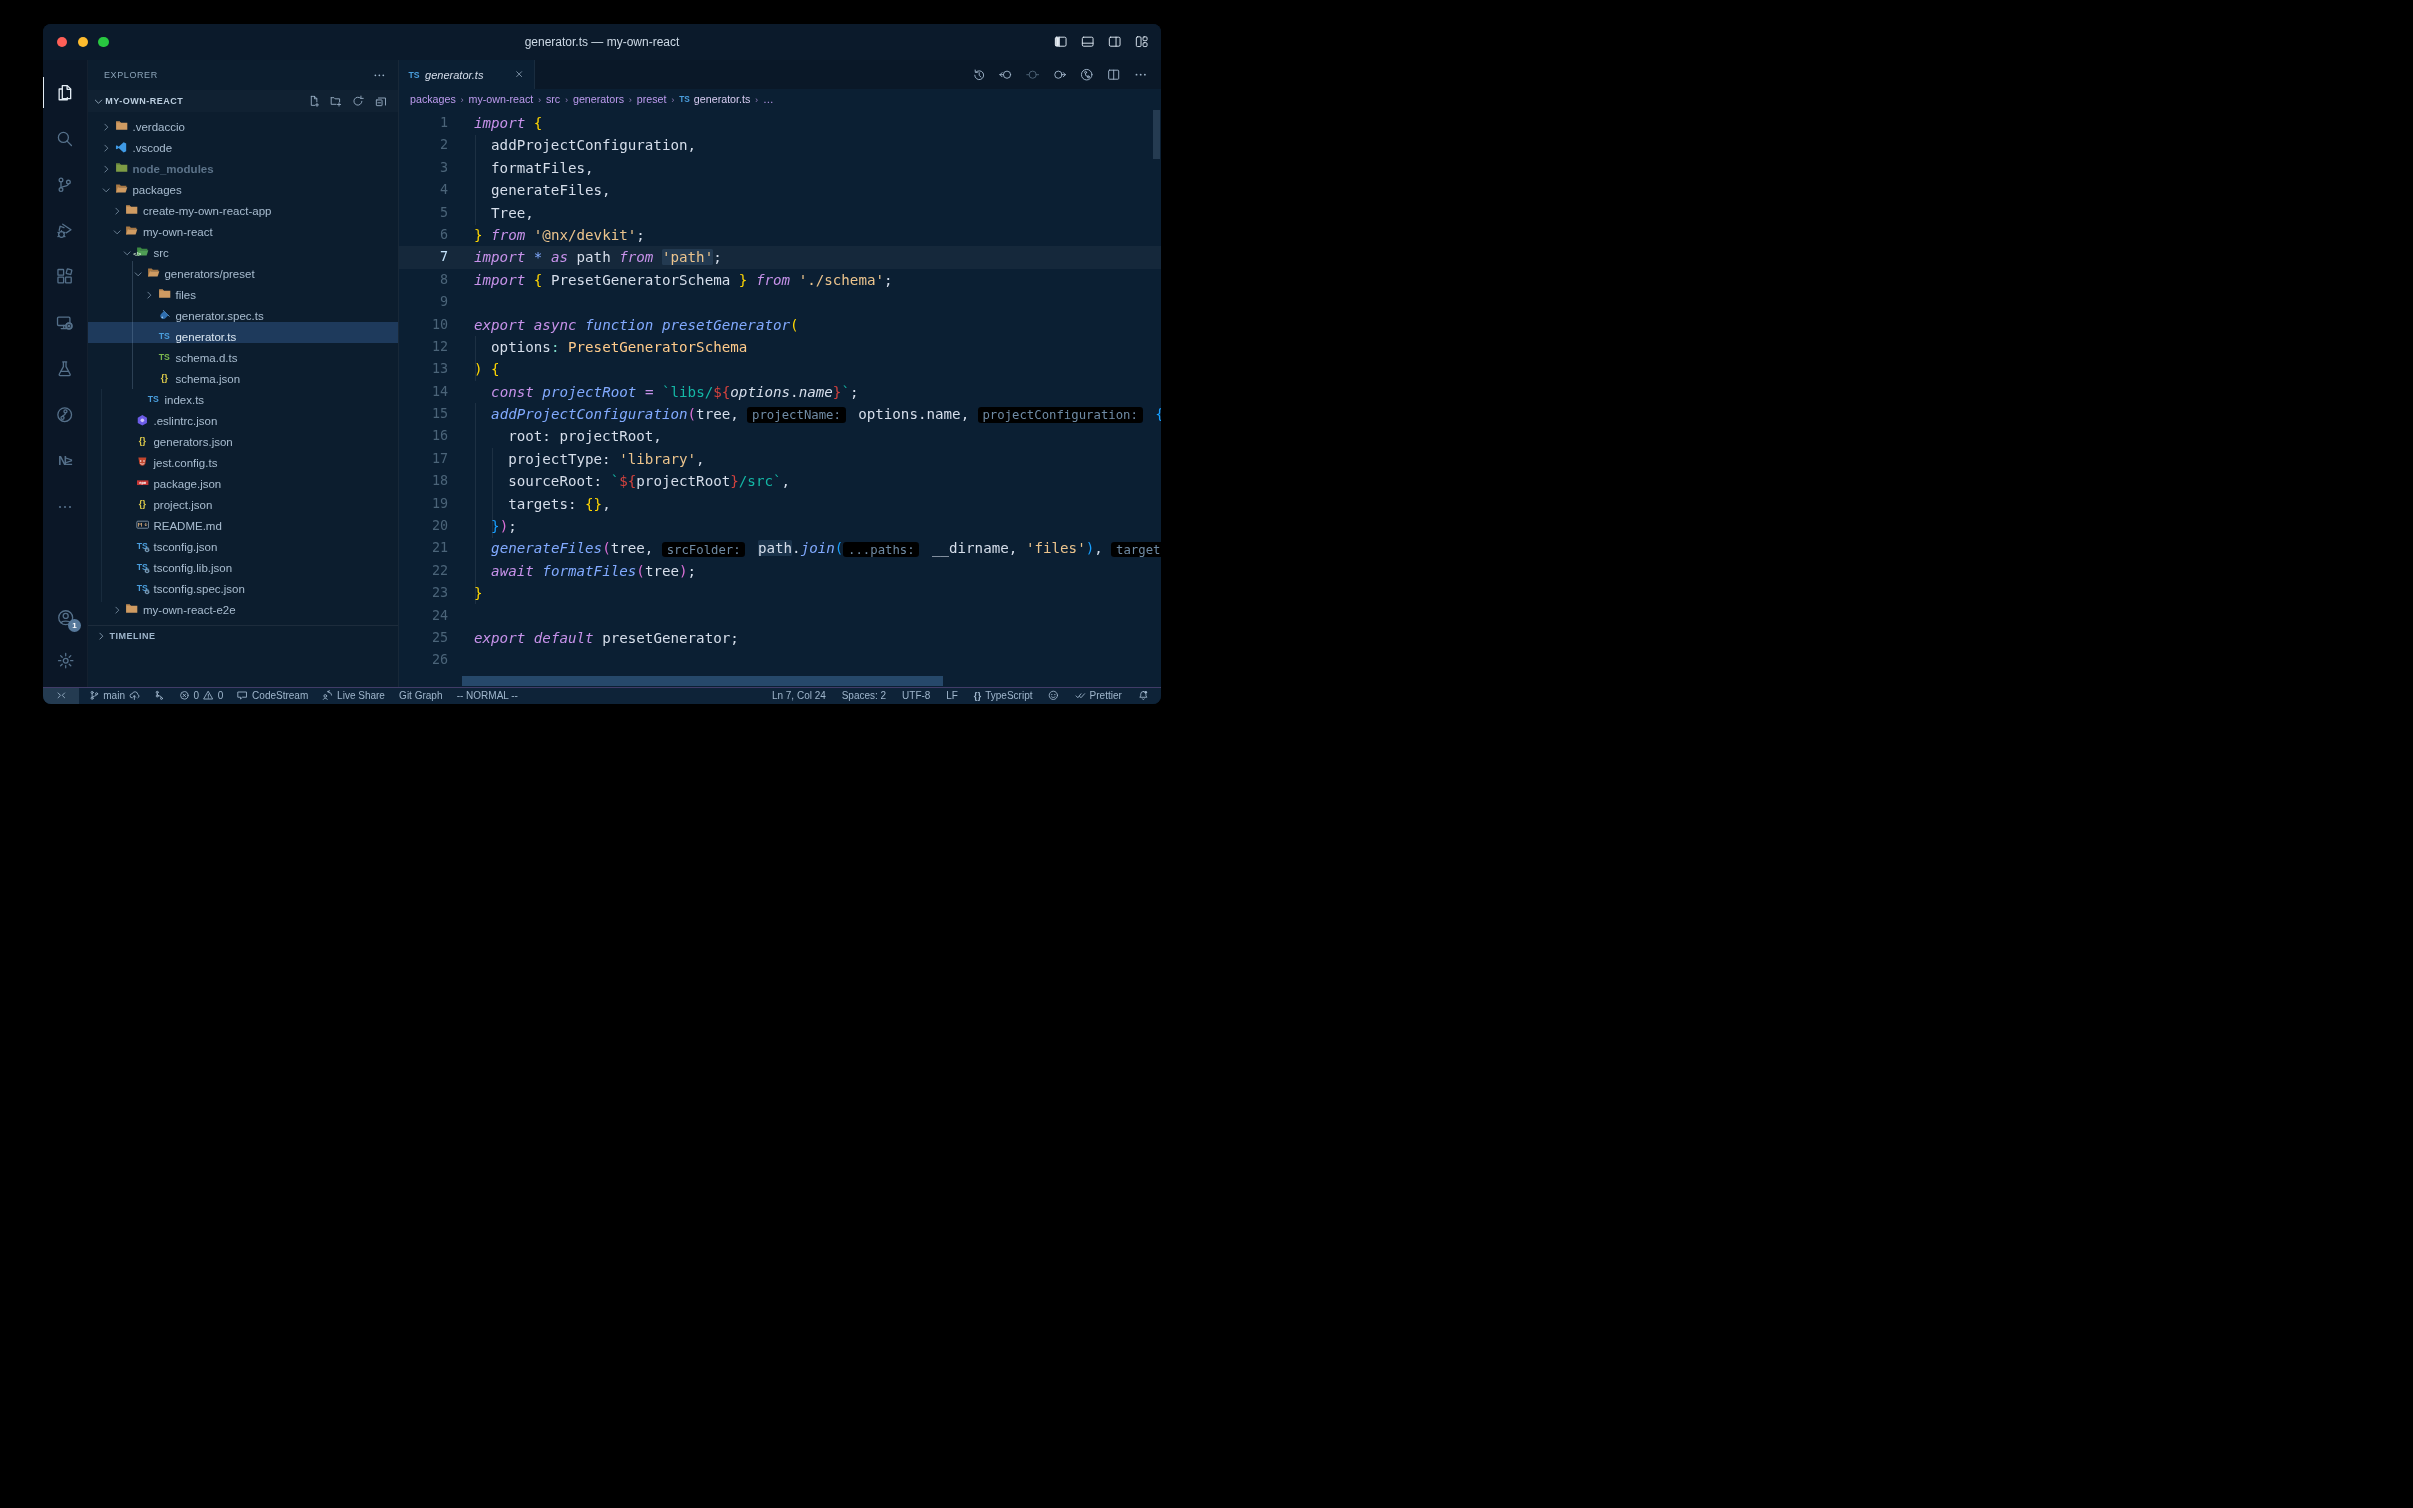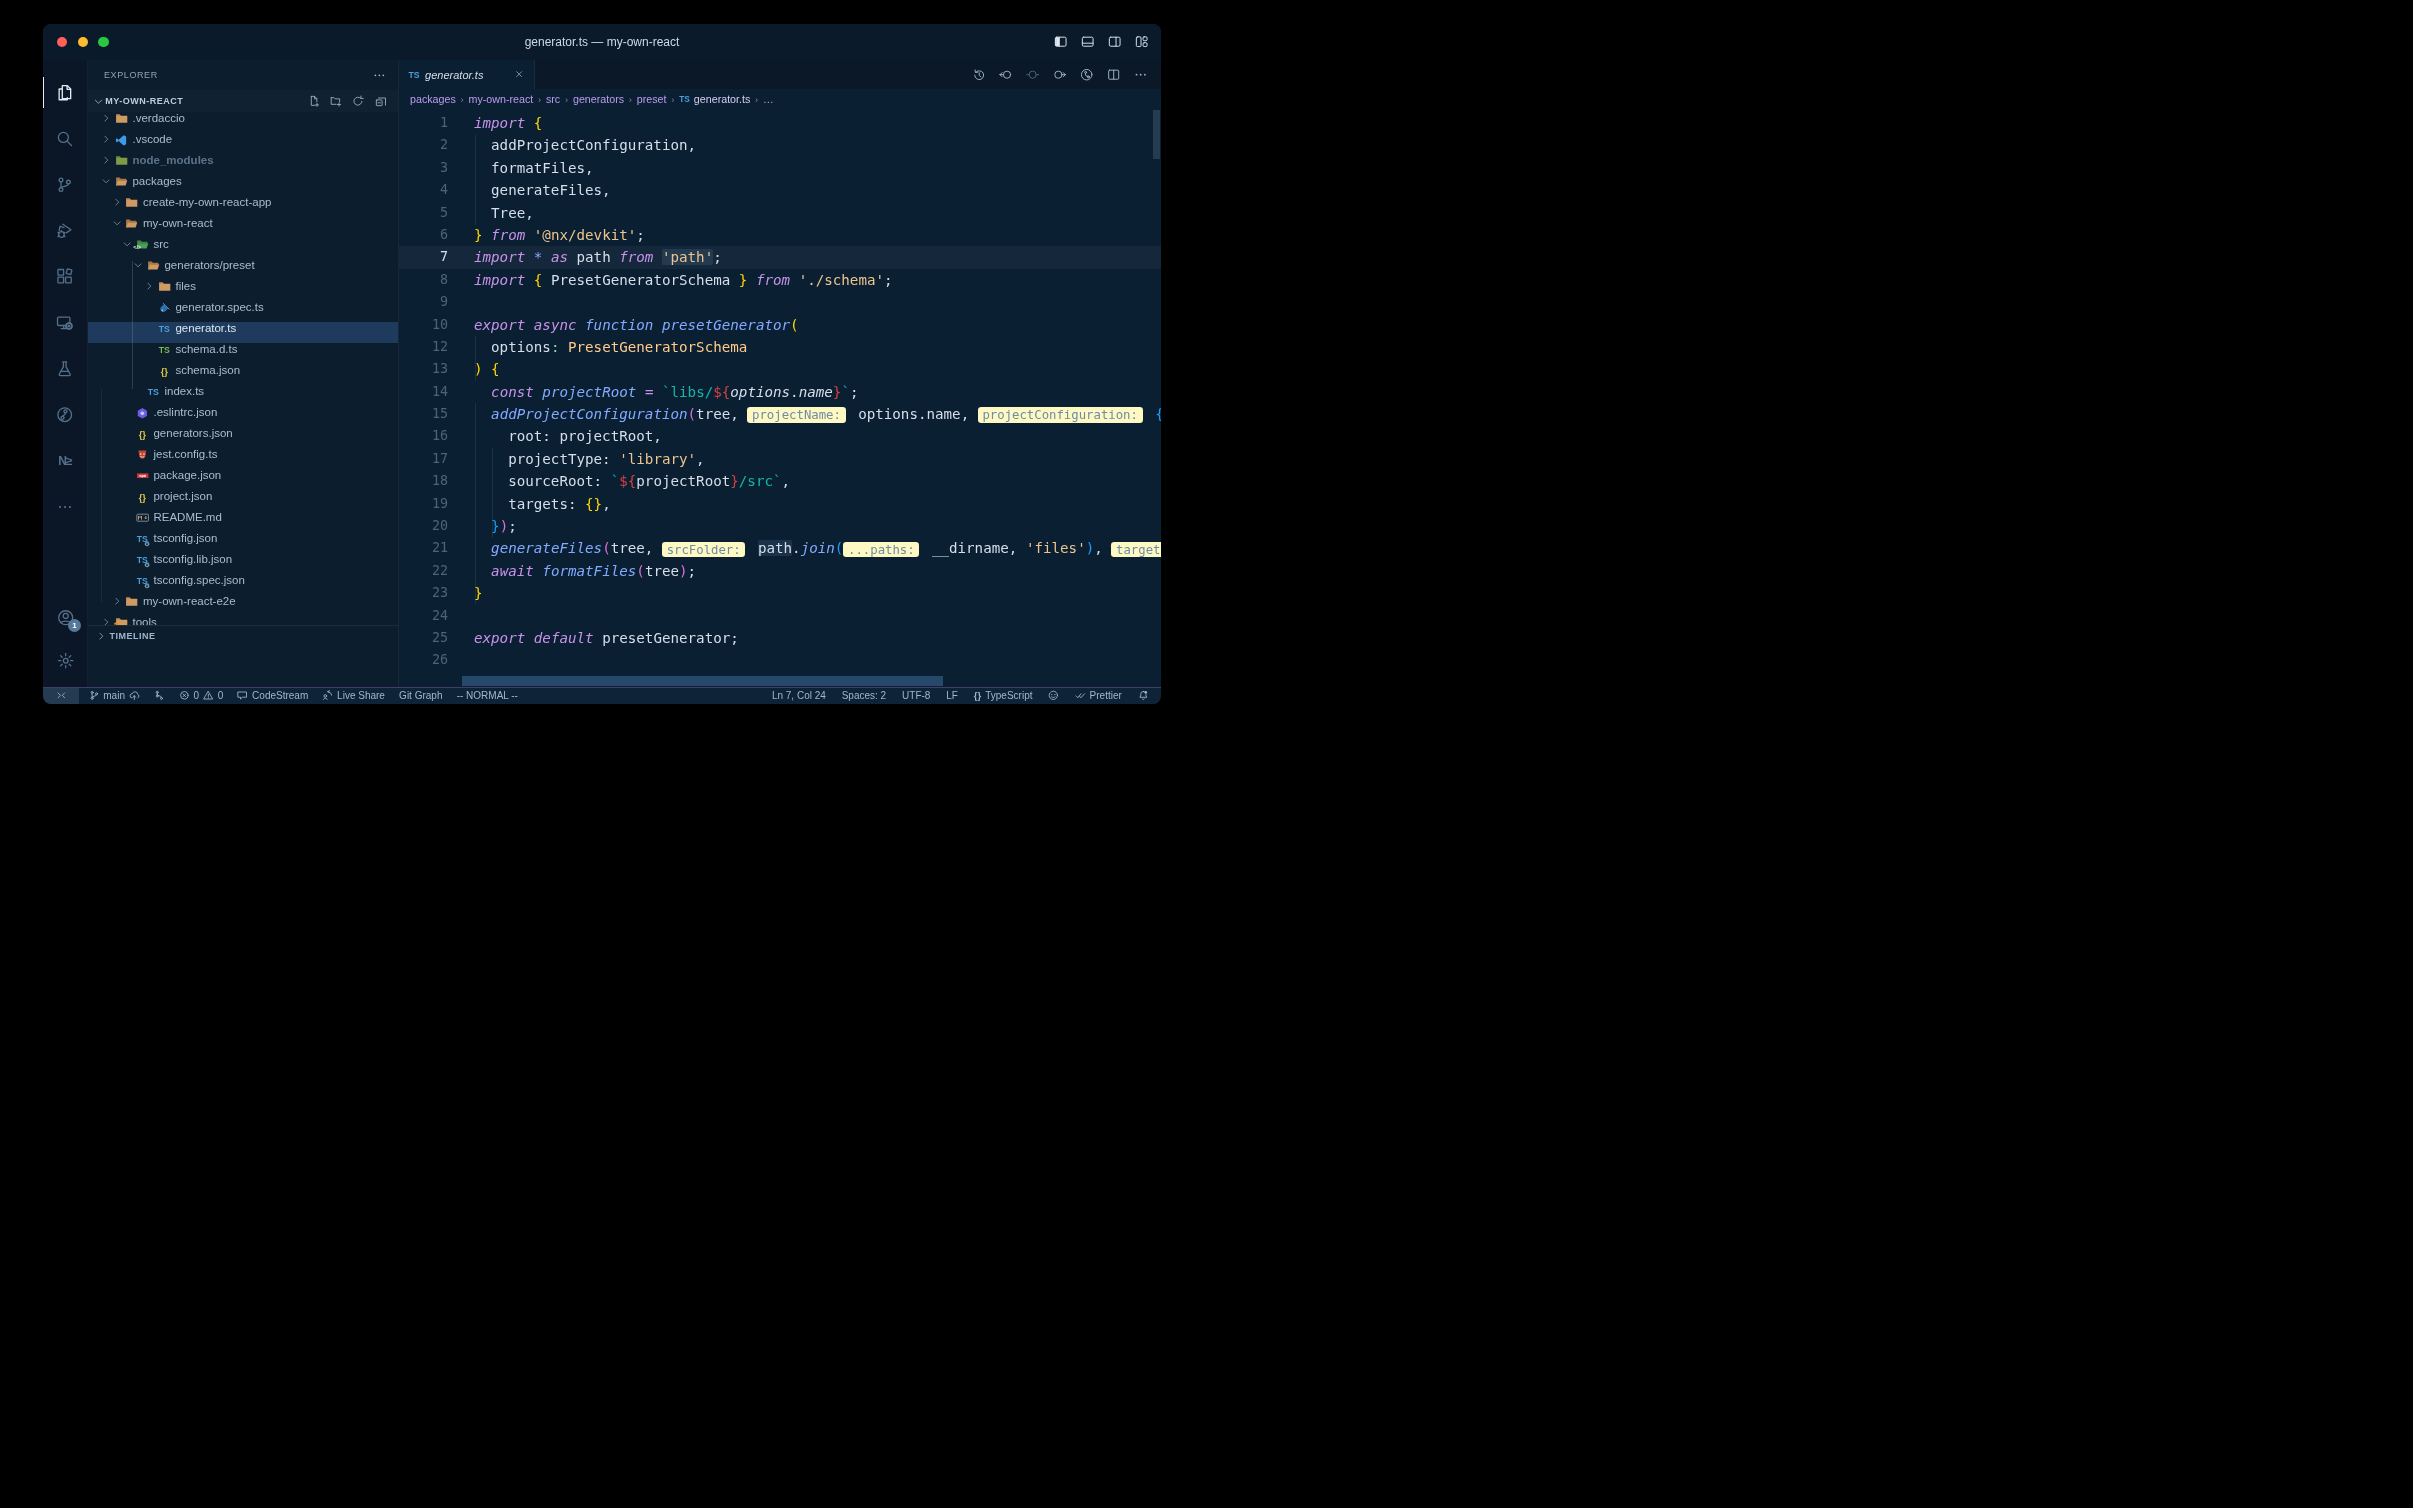--- a/index.html
+++ b/index.html
@@ -33,21 +33,21 @@
   .sidebar{width:311px;background:#0c1d2e;border-right:0.8px solid rgba(255,255,255,.05);position:relative;overflow:hidden;
            display:flex;flex-direction:column;font-size:11.5px;color:#a9bdd0;}
   .sb-head{height:30px;flex:0 0 auto;display:flex;align-items:center;padding:0 12.7px 0 16px;}
   .sb-head-title{font-size:9px;letter-spacing:0.6px;color:#8ba3b8;}
   .sb-head-more{margin-left:auto;color:#9fb6cc;}
   .sb-section{height:22px;flex:0 0 auto;display:flex;align-items:center;padding-left:4.7px;background:rgba(255,255,255,.02);}
   .sb-section .sec-label{font-weight:700;font-size:9px;letter-spacing:0.5px;color:#bccfe0;margin-left:1.6px;}
   .sec-actions{margin-left:auto;display:flex;gap:6.3px;padding-right:9.5px;color:#9fb6cc;}
   .sec-actions .sa{width:16px;height:16px;display:flex;align-items:center;justify-content:center;cursor:pointer;}
   .tree{position:relative;flex:0 0 auto;}
-  .trow{height:21px;display:flex;align-items:flex-start;position:relative;cursor:pointer;white-space:nowrap;}
+  .trow{height:21px;display:flex;align-items:flex-end;position:relative;cursor:pointer;white-space:nowrap;}
   .trow.selected{background:#1e3a5c;}
   .trow .chev{width:12.7px;height:12.7px;flex:0 0 12.7px;color:#8aa0b4;display:flex;align-items:center;justify-content:center;}
   .trow .fi{width:14.2px;height:14.2px;flex:0 0 14.2px;margin:0 4px 0 1.6px;display:flex;align-items:center;justify-content:center;font-weight:700;}
   .trow .lbl{color:#a9bdd0;}
   .trow.dim .lbl{color:#5c7389;}
   .trow.selected .lbl{color:#dbe7f2;}
   .fi .ts-chip{font-size:8.7px;font-weight:700;color:#4a9edd;font-family:"Liberation Sans",sans-serif;}
   .fi .ts-chip.green{color:#7cb84d;}
   .fi .json-chip{font-size:9.5px;font-weight:700;color:#d9c74a;}
   .fi .cog{position:absolute;font-size:6.3px;margin-left:9.5px;margin-top:8px;color:#7fa3c0;}
@@ -85,21 +85,21 @@
   .tk-tl{color:#7fdbca}
   .tk-s{color:#ecc48d}
   .tk-si{color:#14b8a6;}
   .tk-t{color:#ffcb8b}
   .tk-w{color:#d6deeb}
   .tk-wi{color:#d6deeb;font-style:italic}
   .tk-r{color:#d3423e}
   .tk-b1{color:#ffd602}
   .tk-b2{color:#da70d6}
   .tk-b3{color:#179fff}
-  .tk-h{color:#6f8ba5;background:#fef9c3;border-radius:3.2px;padding:0.8px 4.7px;margin-right:4px;font-size:12.3px;}
+  .tk-h{color:#6f8ba5;background:#000000;border-radius:3.2px;padding:0.8px 4.7px;margin-right:4px;font-size:12.3px;}
   .hl{background:rgba(93,139,180,.19);border-radius:1.6px;}
   .iguide{position:absolute;width:0.8px;background:rgba(214,222,235,.09);}
   .vscroll{position:absolute;right:0.8px;top:0;width:7.1px;height:49px;background:rgba(130,160,190,.22);}
   .hscroll{position:absolute;left:63px;bottom:0.8px;width:481px;height:9.5px;background:rgba(72,122,172,.45);}
   
   .statusbar{height:17.4px;flex:0 0 auto;background:#0e2338;border-top:0.8px solid rgba(184,119,214,.30);
              display:flex;align-items:center;font-size:10px;color:#9fb6cc;}
   .sb-left{display:flex;align-items:center;height:100%;}
   .sb-right{margin-left:auto;display:flex;align-items:center;gap:12.7px;height:100%;padding-right:11px;}
   .st-item{display:flex;align-items:center;gap:4px;height:100%;padding:0 1.6px;cursor:pointer;white-space:nowrap;}

